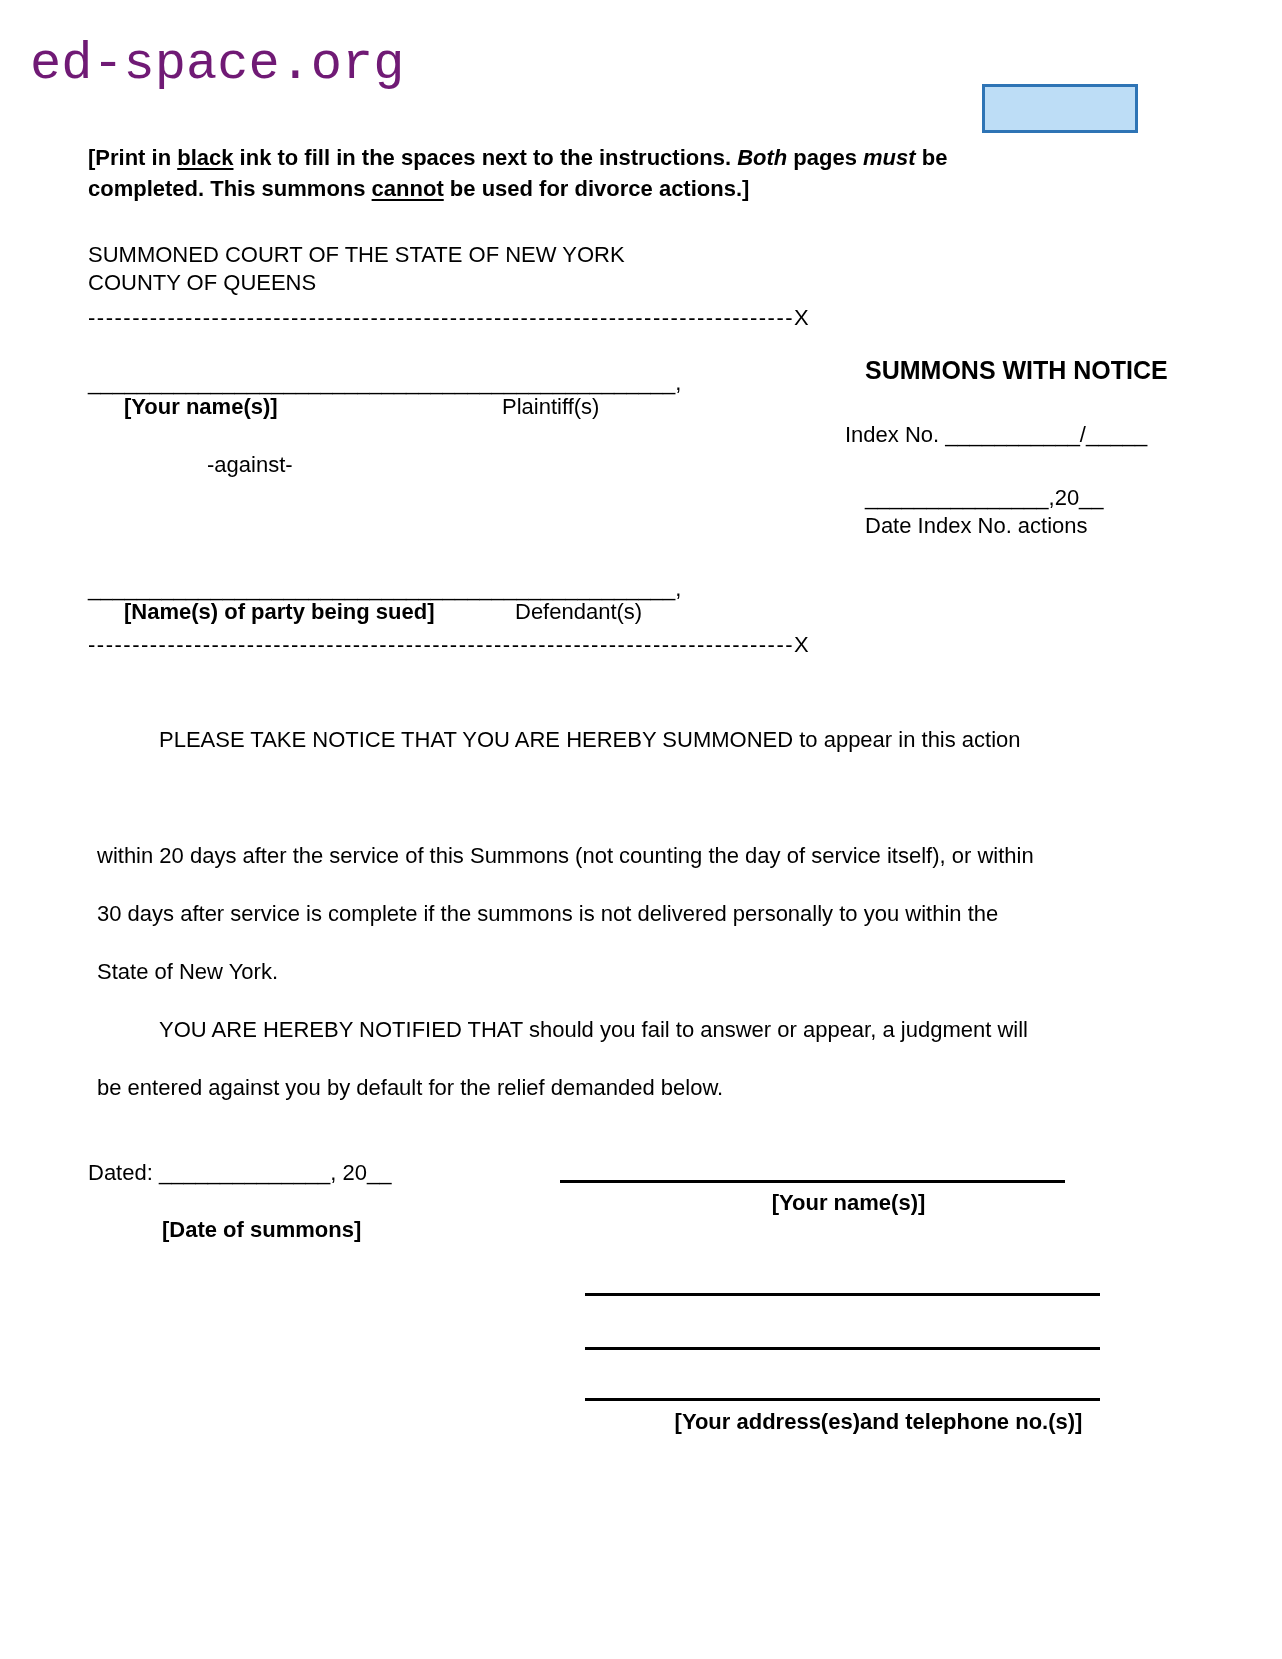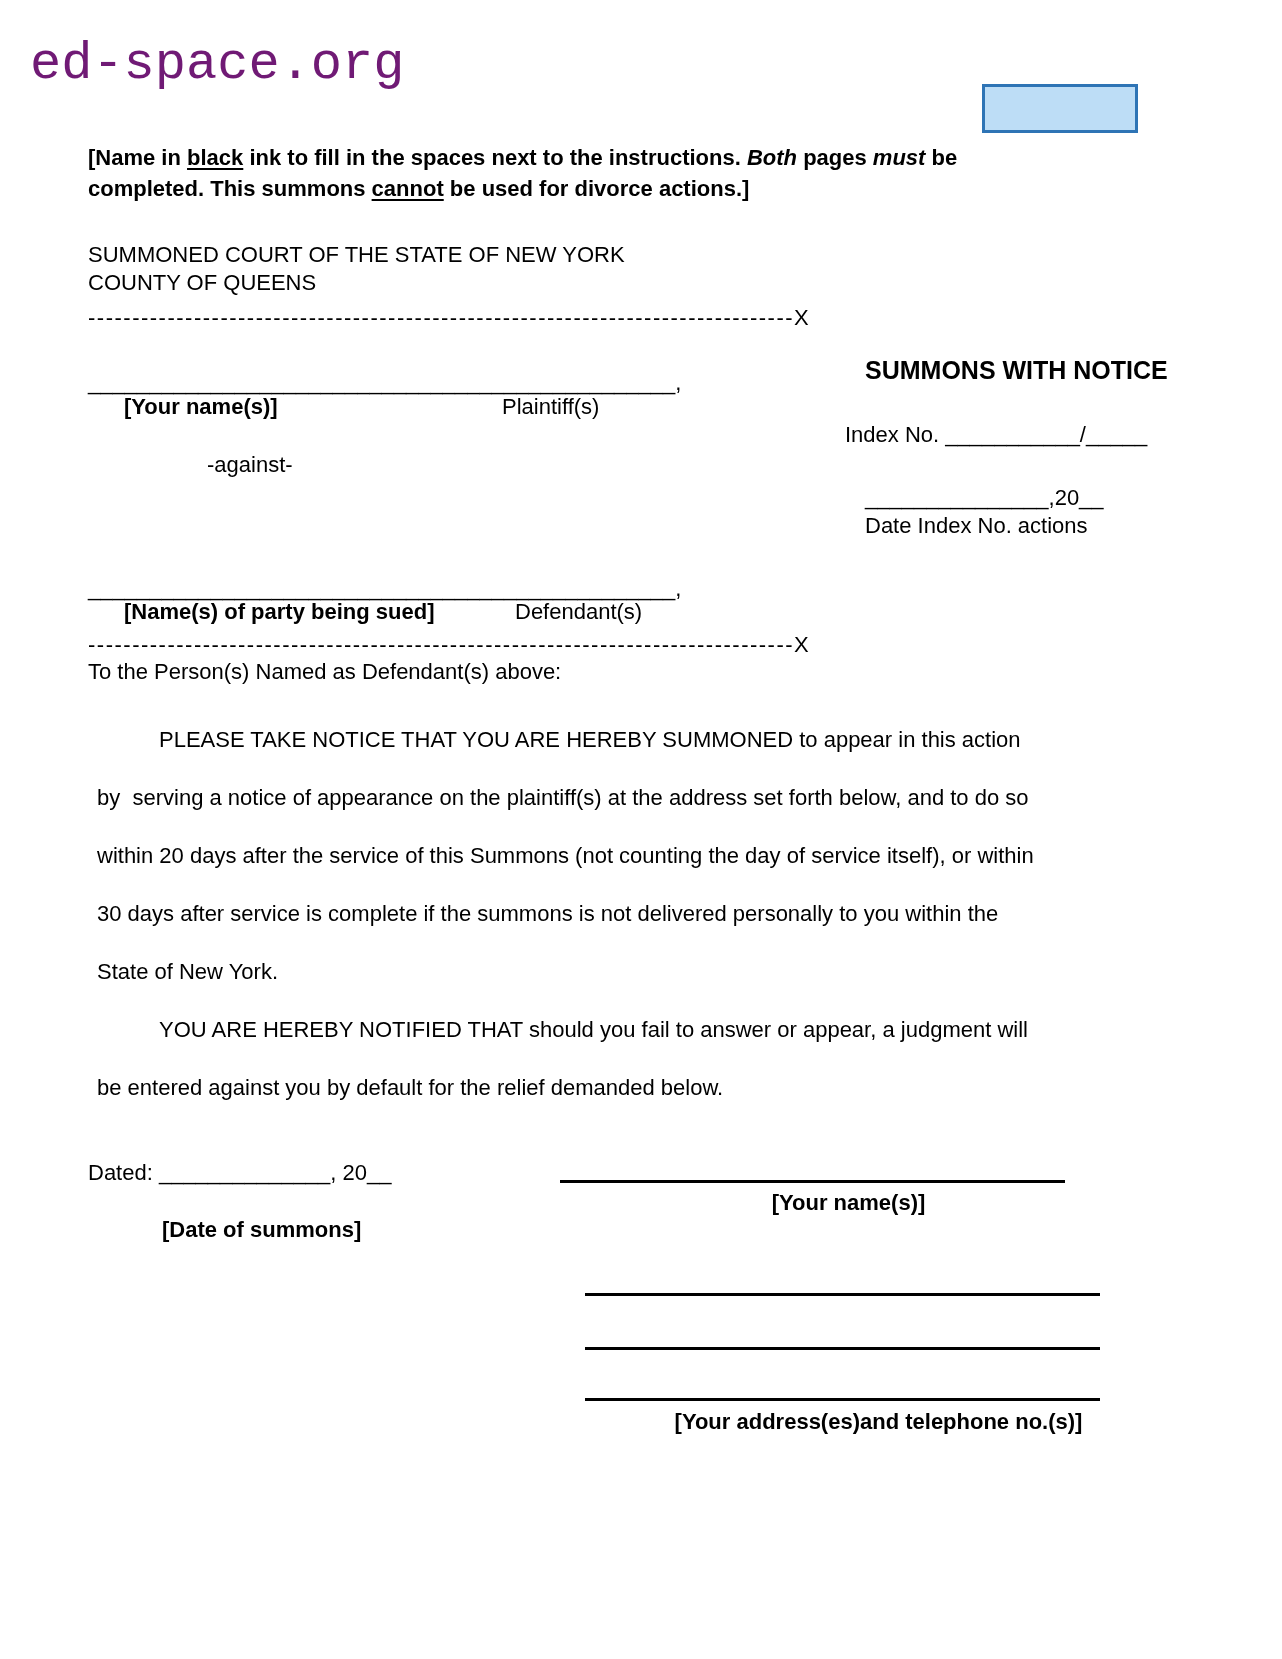--- a/index.html
+++ b/index.html
@@ -34,21 +34,21 @@
 </style>
 </head>
 <body>
 
 <div id="page">
 
   <div class="abs logo" style="left:30px;top:36px;">ed-space.org</div>
 
   <div class="abs bluebox" style="left:982px;top:84px;width:156px;height:49px;"></div>
 
-  <div class="abs instr" style="left:88px;top:142px;width:980px;"><span>[Name in </span><span class="u">black</span><span> ink to fill in the spaces next to the instructions. </span><span class="i">Both</span><span> pages </span><span class="i">must</span><span> be</span><br><span>completed. This summons </span><span class="u">cannot</span><span> be used for divorce actions.]</span></div>
+  <div class="abs instr" style="left:88px;top:142px;width:980px;"><span>[Print in </span><span class="u">black</span><span> ink to fill in the spaces next to the instructions. </span><span class="i">Both</span><span> pages </span><span class="i">must</span><span> be</span><br><span>completed. This summons </span><span class="u">cannot</span><span> be used for divorce actions.]</span></div>
 
   <div class="abs t" style="left:88px;top:241px;">SUMMONED COURT OF THE STATE OF NEW YORK</div>
   <div class="abs t" style="left:88px;top:269px;">COUNTY OF QUEENS</div>
 
   <div class="abs t divider" style="left:88px;top:304px;">--------------------------------------------------------------------------------X</div>
 
   <div class="abs t" style="left:88px;top:369px;">________________________________________________,</div>
   <div class="abs t b" style="left:88px;top:393px;">[Your name(s)]</div>
   <div class="abs t" style="left:502px;top:393px;text-align:center;">Plaintiff(s)</div>
 
@@ -58,24 +58,22 @@
   <div class="abs t" style="left:865px;top:512px;">Date Index No. actions</div>
 
   <div class="abs t" style="left:207px;top:451px;">-against-</div>
 
   <div class="abs t" style="left:88px;top:575px;">________________________________________________,</div>
   <div class="abs t b" style="left:88px;top:598px;">[Name(s) of party being sued]</div>
   <div class="abs t" style="left:515px;top:598px;">Defendant(s)</div>
 
   <div class="abs t divider" style="left:88px;top:631px;">--------------------------------------------------------------------------------X</div>
 
-  <div class="abs t" style="left:88px;top:658px;">To the Person(s) Named as Defendant(s) above:</div>
 
   <div class="abs t" style="left:159px;top:726px;">PLEASE TAKE NOTICE THAT YOU ARE HEREBY SUMMONED to appear in this action</div>
-  <div class="abs t" style="left:97px;top:784px;">by  serving a notice of appearance on the plaintiff(s) at the address set forth below, and to do so</div>
   <div class="abs t" style="left:97px;top:842px;">within 20 days after the service of this Summons (not counting the day of service itself), or within</div>
   <div class="abs t" style="left:97px;top:900px;">30 days after service is complete if the summons is not delivered personally to you within the</div>
   <div class="abs t" style="left:97px;top:958px;">State of New York.</div>
 
   <div class="abs t" style="left:159px;top:1016px;">YOU ARE HEREBY NOTIFIED THAT should you fail to answer or appear, a judgment will</div>
   <div class="abs t" style="left:97px;top:1074px;">be entered against you by default for the relief demanded below.</div>
 
   <div class="abs t" style="left:88px;top:1159px;">Dated: ______________, 20__</div>
   <div class="abs t b" style="left:126px;top:1216px;">[Date of summons]</div>
 

